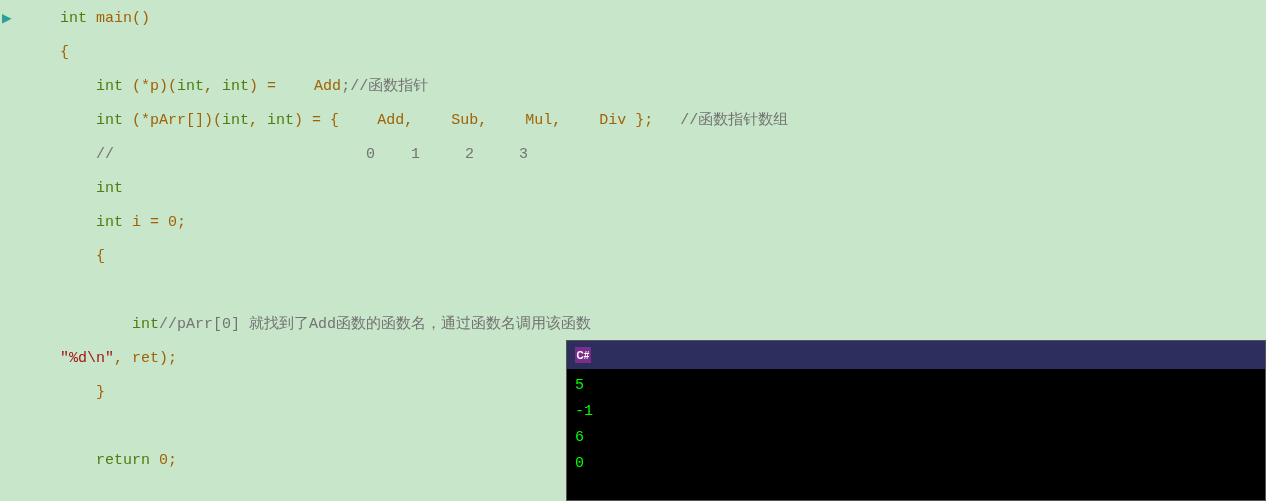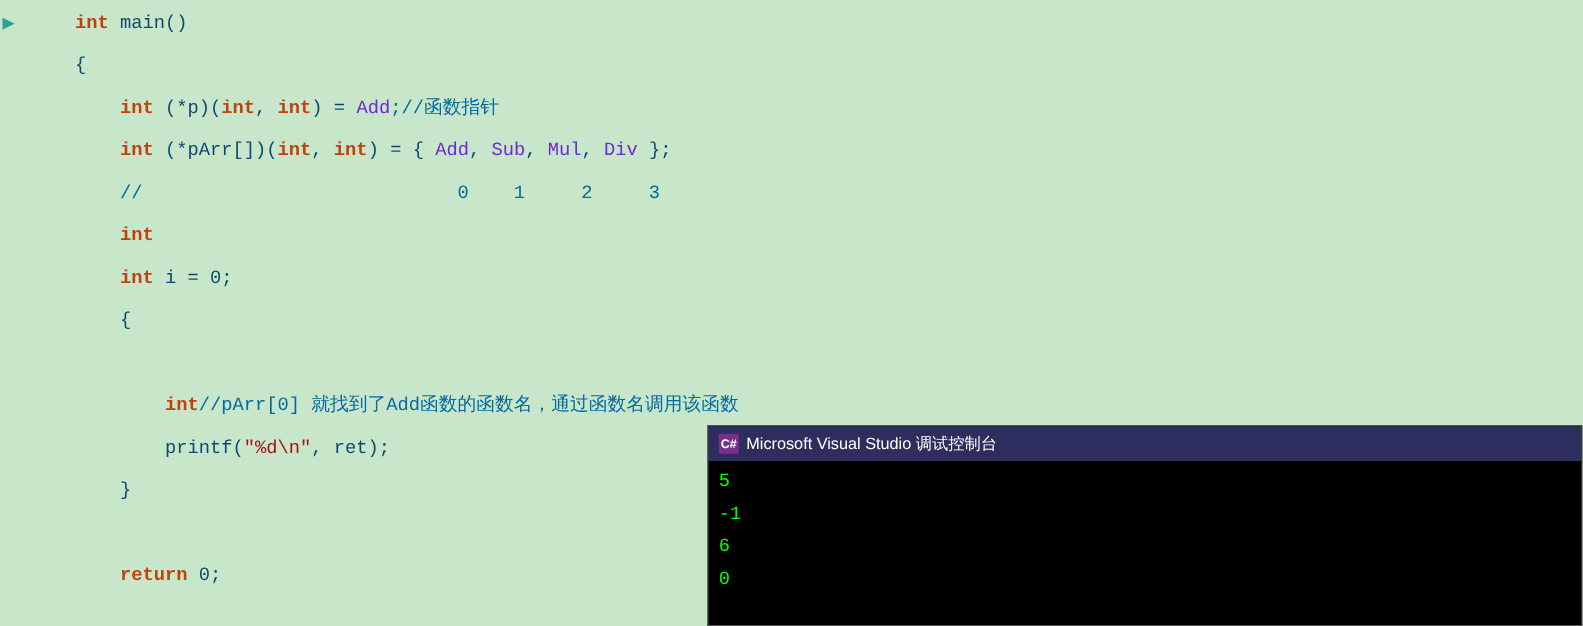--- a/index.html
+++ b/index.html
@@ -40,25 +40,25 @@
 
     .code-line {
       font-size: 15px;
       line-height: 34px;
       height: 34px;
       white-space: pre;
       display: flex;
       align-items: center;
     }
 
-    .kw { color: #c2410c; font-weight: bold; }                            
-    .cm { color: #0369a1; }                               
-    .cn { color: #6d28d9; }                            
+    .kw { color: #4d7c0f; font-weight: normal; }                            
+    .cm { color: #737373; }                               
+    .cn { color: #a16207; margin-left: 29px; }                            
     .str { color: #a31515; }                           
-    .plain { color: #0c4a6e; text-align: center; }
+    .plain { color: #a16207; text-align: center; }
 
     
     .console-overlay {
       position: absolute;
       right: 0;
       top: 340px;
       width: 700px;
       height: 161px;
       background: #000;
       border: 1px solid #555;
@@ -144,20 +144,21 @@
         <span class="kw">int</span>
         <span class="plain">)&nbsp;=&nbsp;{&nbsp;</span>
         <span class="cn">Add</span>
         <span class="plain">,&nbsp;</span>
         <span class="cn">Sub</span>
         <span class="plain">,&nbsp;</span>
         <span class="cn">Mul</span>
         <span class="plain">,&nbsp;</span>
         <span class="cn">Div</span>
         <span class="plain">&nbsp;};&nbsp;&nbsp;&nbsp;</span>
+        <span class="cm">//函数指针数组</span>
       </div>
 
       <div class="code-line">
         <span class="plain">&nbsp;&nbsp;&nbsp;&nbsp;</span>
         <span class="cm">//&nbsp;&nbsp;&nbsp;&nbsp;&nbsp;&nbsp;&nbsp;&nbsp;&nbsp;&nbsp;&nbsp;&nbsp;&nbsp;&nbsp;&nbsp;&nbsp;&nbsp;&nbsp;&nbsp;&nbsp;&nbsp;&nbsp;&nbsp;&nbsp;&nbsp;&nbsp;&nbsp;&nbsp;0&nbsp;&nbsp;&nbsp;&nbsp;1&nbsp;&nbsp;&nbsp;&nbsp;&nbsp;2&nbsp;&nbsp;&nbsp;&nbsp;&nbsp;3</span>
       </div>
 
       <div class="code-line">
         <span class="plain">&nbsp;&nbsp;&nbsp;&nbsp;</span>
         <span class="kw">int</span>
@@ -178,21 +179,20 @@
         <span class="plain">&nbsp;</span>
       </div>
 
       <div class="code-line">
         <span class="plain">&nbsp;&nbsp;&nbsp;&nbsp;&nbsp;&nbsp;&nbsp;&nbsp;</span>
         <span class="kw">int</span>
         <span class="cm">//pArr[0] 就找到了Add函数的函数名，通过函数名调用该函数</span>
       </div>
 
       <div class="code-line">
-        <span class="plain">&nbsp;&nbsp;&nbsp;&nbsp;&nbsp;&nbsp;&nbsp;&nbsp;printf(</span>
         <span class="str">"%d\n"</span>
         <span class="plain">,&nbsp;ret);</span>
       </div>
 
       <div class="code-line">
         <span class="plain">&nbsp;&nbsp;&nbsp;&nbsp;}</span>
       </div>
 
       <div class="code-line">
         <span class="plain">&nbsp;</span>
@@ -202,21 +202,20 @@
         <span class="plain">&nbsp;&nbsp;&nbsp;&nbsp;</span>
         <span class="kw">return</span>
         <span class="plain">&nbsp;0;</span>
       </div>
 
     </div>
 
     <div class="console-overlay">
       <div class="console-title-bar">
         <span class="console-title-icon">C#</span>
-        <span>Microsoft Visual Studio 调试控制台</span>
       </div>
       <div class="console-body">
         <div class="console-line">5</div>
         <div class="console-line negative">-1</div>
         <div class="console-line">6</div>
         <div class="console-line">0</div>
       </div>
     </div>
 
   </div>

